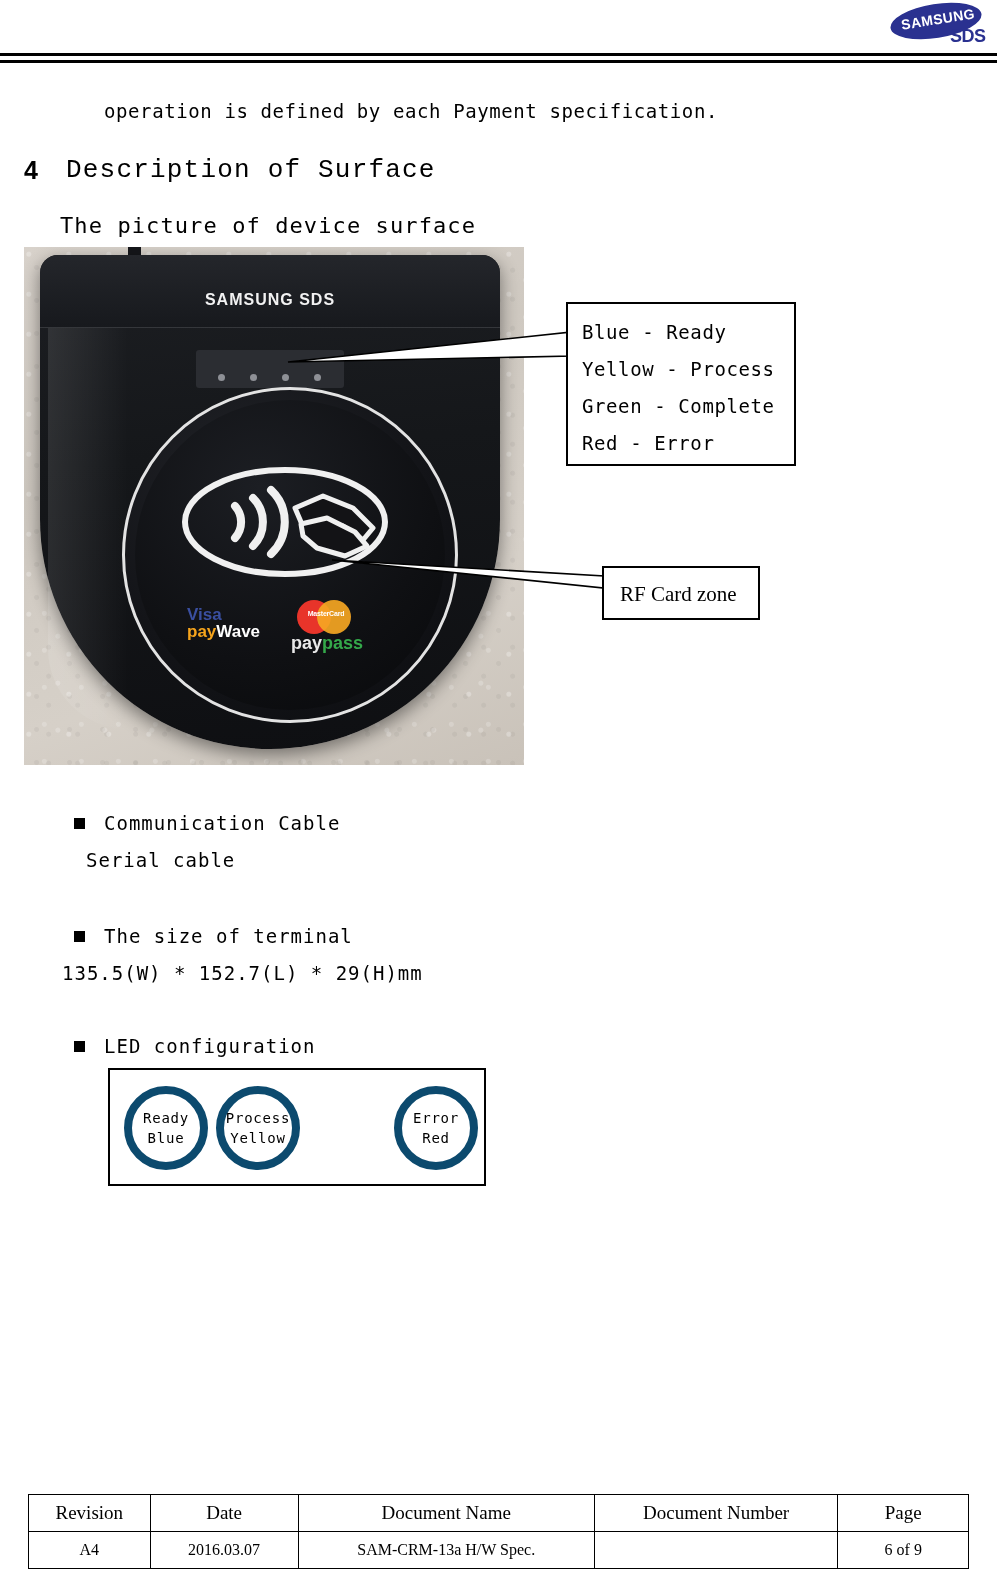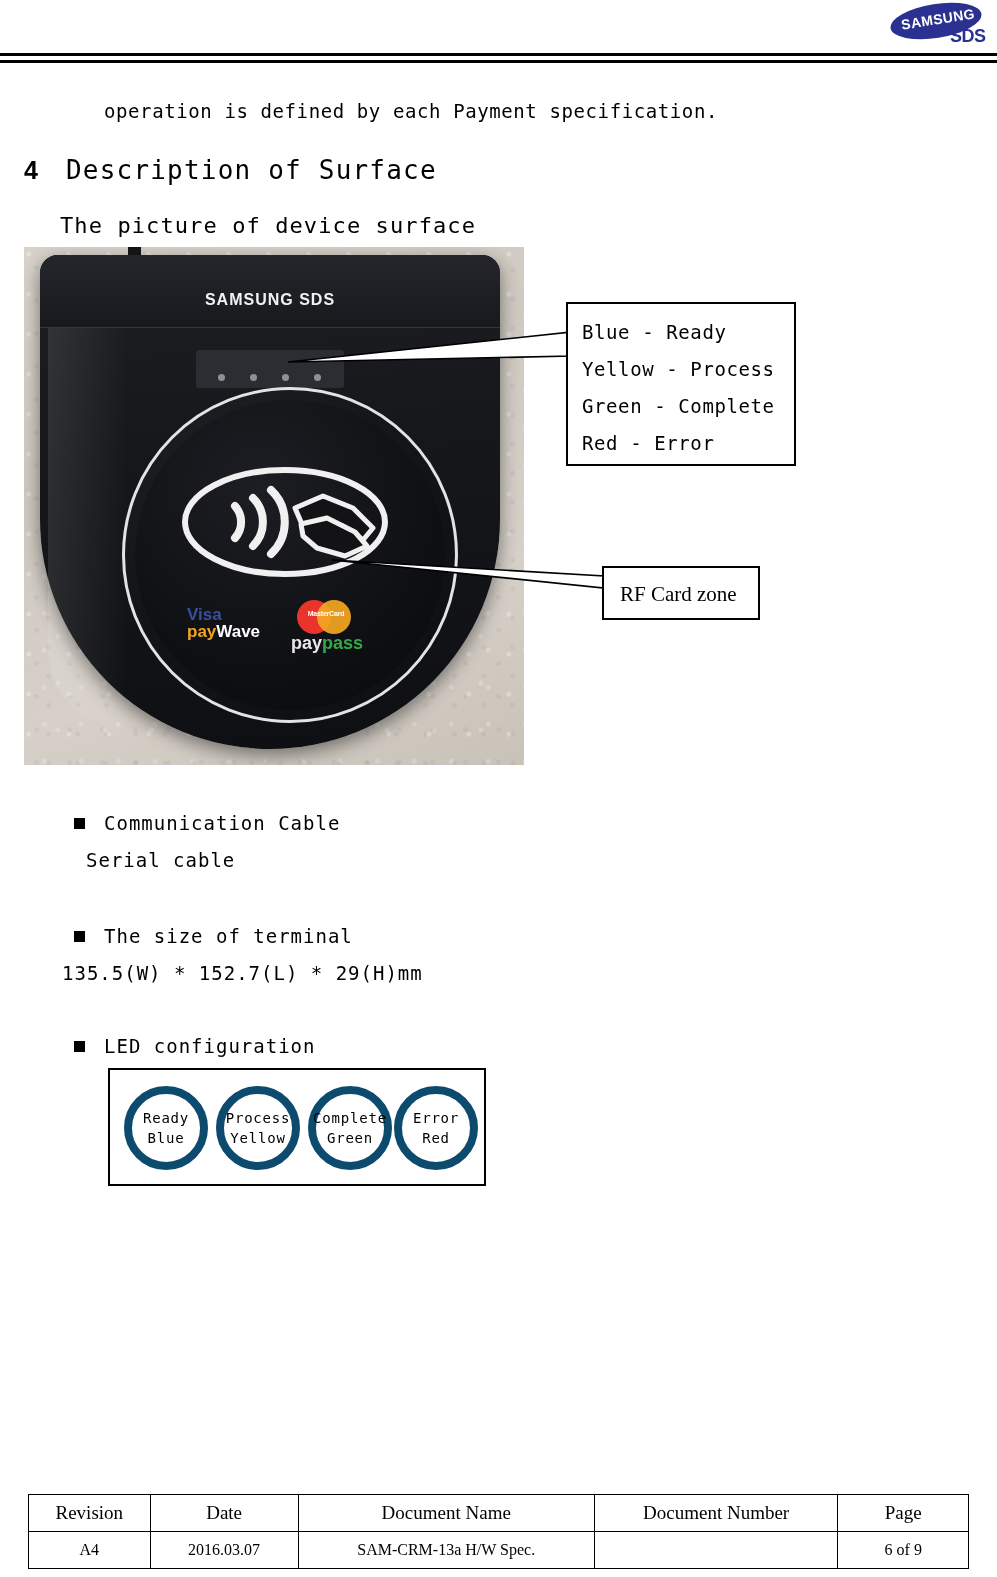--- a/index.html
+++ b/index.html
@@ -95,20 +95,21 @@
     font-weight: bold;
     font-family: "Liberation Sans", sans-serif;
   }
   .section-title {
     position: absolute;
     left: 66px;
     top: 155px;
     font-size: 26px;
     letter-spacing: 1.2px;
     white-space: nowrap;
+    font-family: Liberation Mono, monospace;
   }
   .sub-title {
     position: absolute;
     left: 60px;
     top: 213px;
     font-size: 22px;
     letter-spacing: 1.1px;
     white-space: nowrap;
   }
 
@@ -461,24 +462,20 @@
 
 <div class="led-diagram">
   <div class="led-circle" style="left:14px;">
     <span>Ready</span>
     <span>Blue</span>
   </div>
   <div class="led-circle" style="left:106px;">
     <span>Process</span>
     <span>Yellow</span>
   </div>
-  <div class="led-circle" style="left:198px;">
-    <span>Complete</span>
-    <span>Green</span>
-  </div>
   <div class="led-circle" style="left:284px;">
     <span>Error</span>
     <span>Red</span>
   </div>
 </div>
 
 <table class="footer-table">
   <tbody>
       <tr class="head">
     <td class="col-rev">Revision</td>

